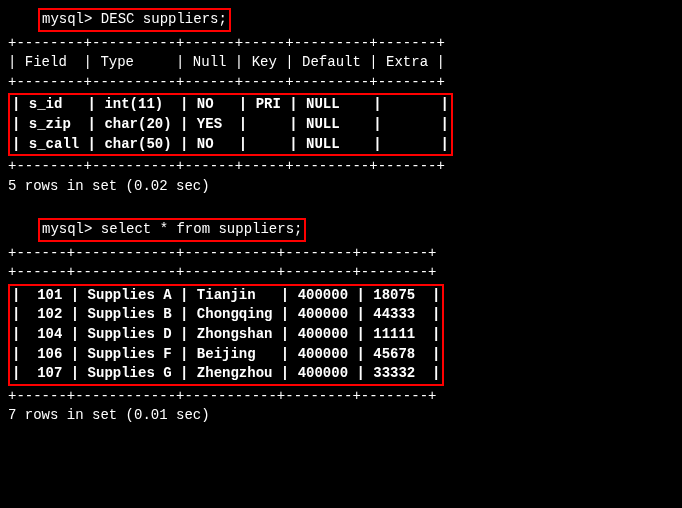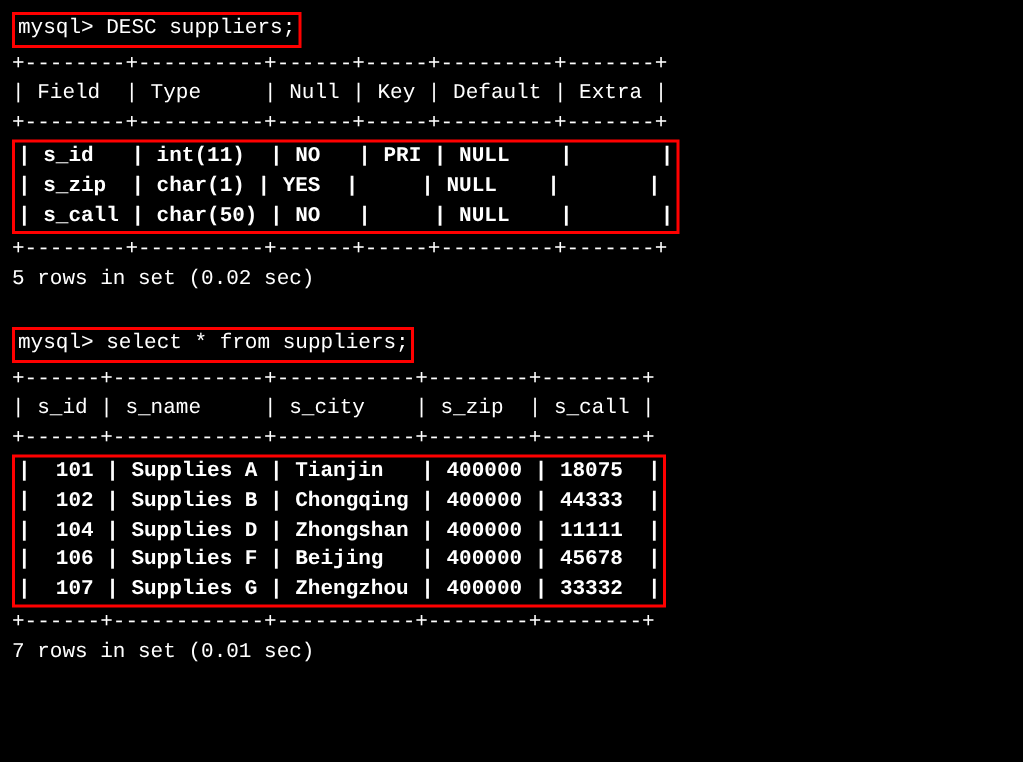--- a/index.html
+++ b/index.html
@@ -10,20 +10,21 @@
       font-family: "Consolas", "Courier New", monospace;
       font-size: 14px;
       line-height: 1.4;
       width: 666px;
     }
     .hl-red {
       border: 2px solid #f00;
       display: inline-block;
       padding: 0 2px;
       margin-bottom: 2px;
+      margin-left: 30px;
     }
     .hl-red-block {
       border: 2px solid #f00;
       display: inline-block;
       padding: 0 2px;
       margin: 1px 0;
       font-weight: bold;
     }
     pre {
       margin: 0;
@@ -40,36 +41,35 @@
 <div class="section">
   <div class="hl-red">
     <span>mysql&gt;</span>
     <span> </span><span>DESC suppliers;</span>
   </div>
   <pre>+--------+----------+------+-----+---------+-------+</pre>
   <pre>| Field  | Type     | Null | Key | Default | Extra |</pre>
   <pre>+--------+----------+------+-----+---------+-------+</pre>
   <div class="hl-red-block">
     <pre>| s_id   | int(11)  | NO   | PRI | NULL    |       |</pre>
-    <pre>| s_zip  | char(1) | YES  |     | NULL    |       |</pre>
+    <pre>| s_zip  | char(20) | YES  |     | NULL    |       |</pre>
     <pre>| s_call | char(50) | NO   |     | NULL    |       |</pre>
   </div>
   <pre>+--------+----------+------+-----+---------+-------+</pre>
   <pre>5 rows in set (0.02 sec)</pre>
 </div>
 
 <pre> </pre>
 
 <div class="section">
   <div class="hl-red">
     <span>mysql&gt;</span>
     <span> </span><span>select * from suppliers;</span>
   </div>
   <pre>+------+------------+-----------+--------+--------+</pre>
-  <pre>| s_id | s_name     | s_city    | s_zip  | s_call |</pre>
   <pre>+------+------------+-----------+--------+--------+</pre>
   <div class="hl-red-block">
     <pre>|  101 | Supplies A | Tianjin   | 400000 | 18075  |</pre>
     <pre>|  102 | Supplies B | Chongqing | 400000 | 44333  |</pre>
     <pre>|  104 | Supplies D | Zhongshan | 400000 | 11111  |</pre>
     <pre>|  106 | Supplies F | Beijing   | 400000 | 45678  |</pre>
     <pre>|  107 | Supplies G | Zhengzhou | 400000 | 33332  |</pre>
   </div>
   <pre>+------+------------+-----------+--------+--------+</pre>
   <pre>7 rows in set (0.01 sec)</pre>

